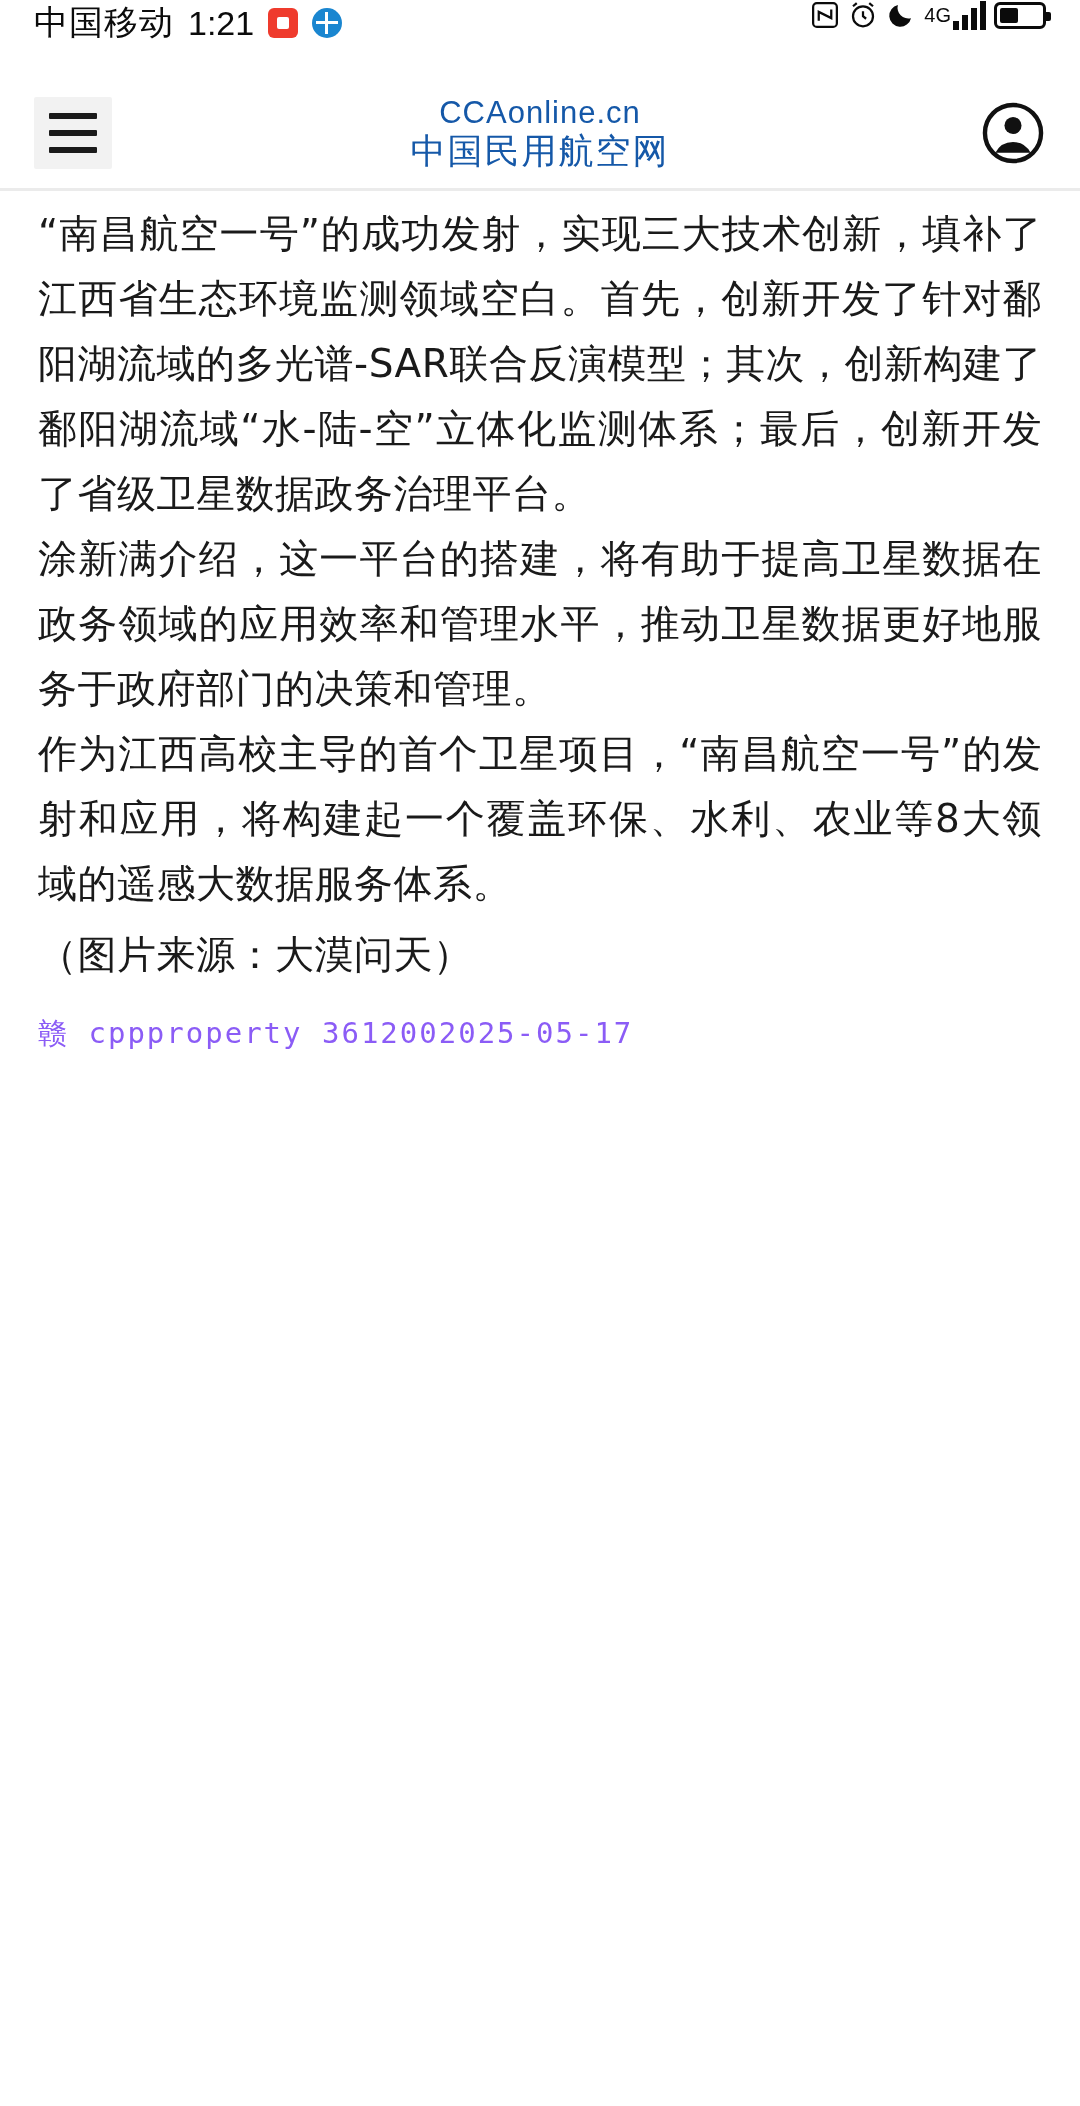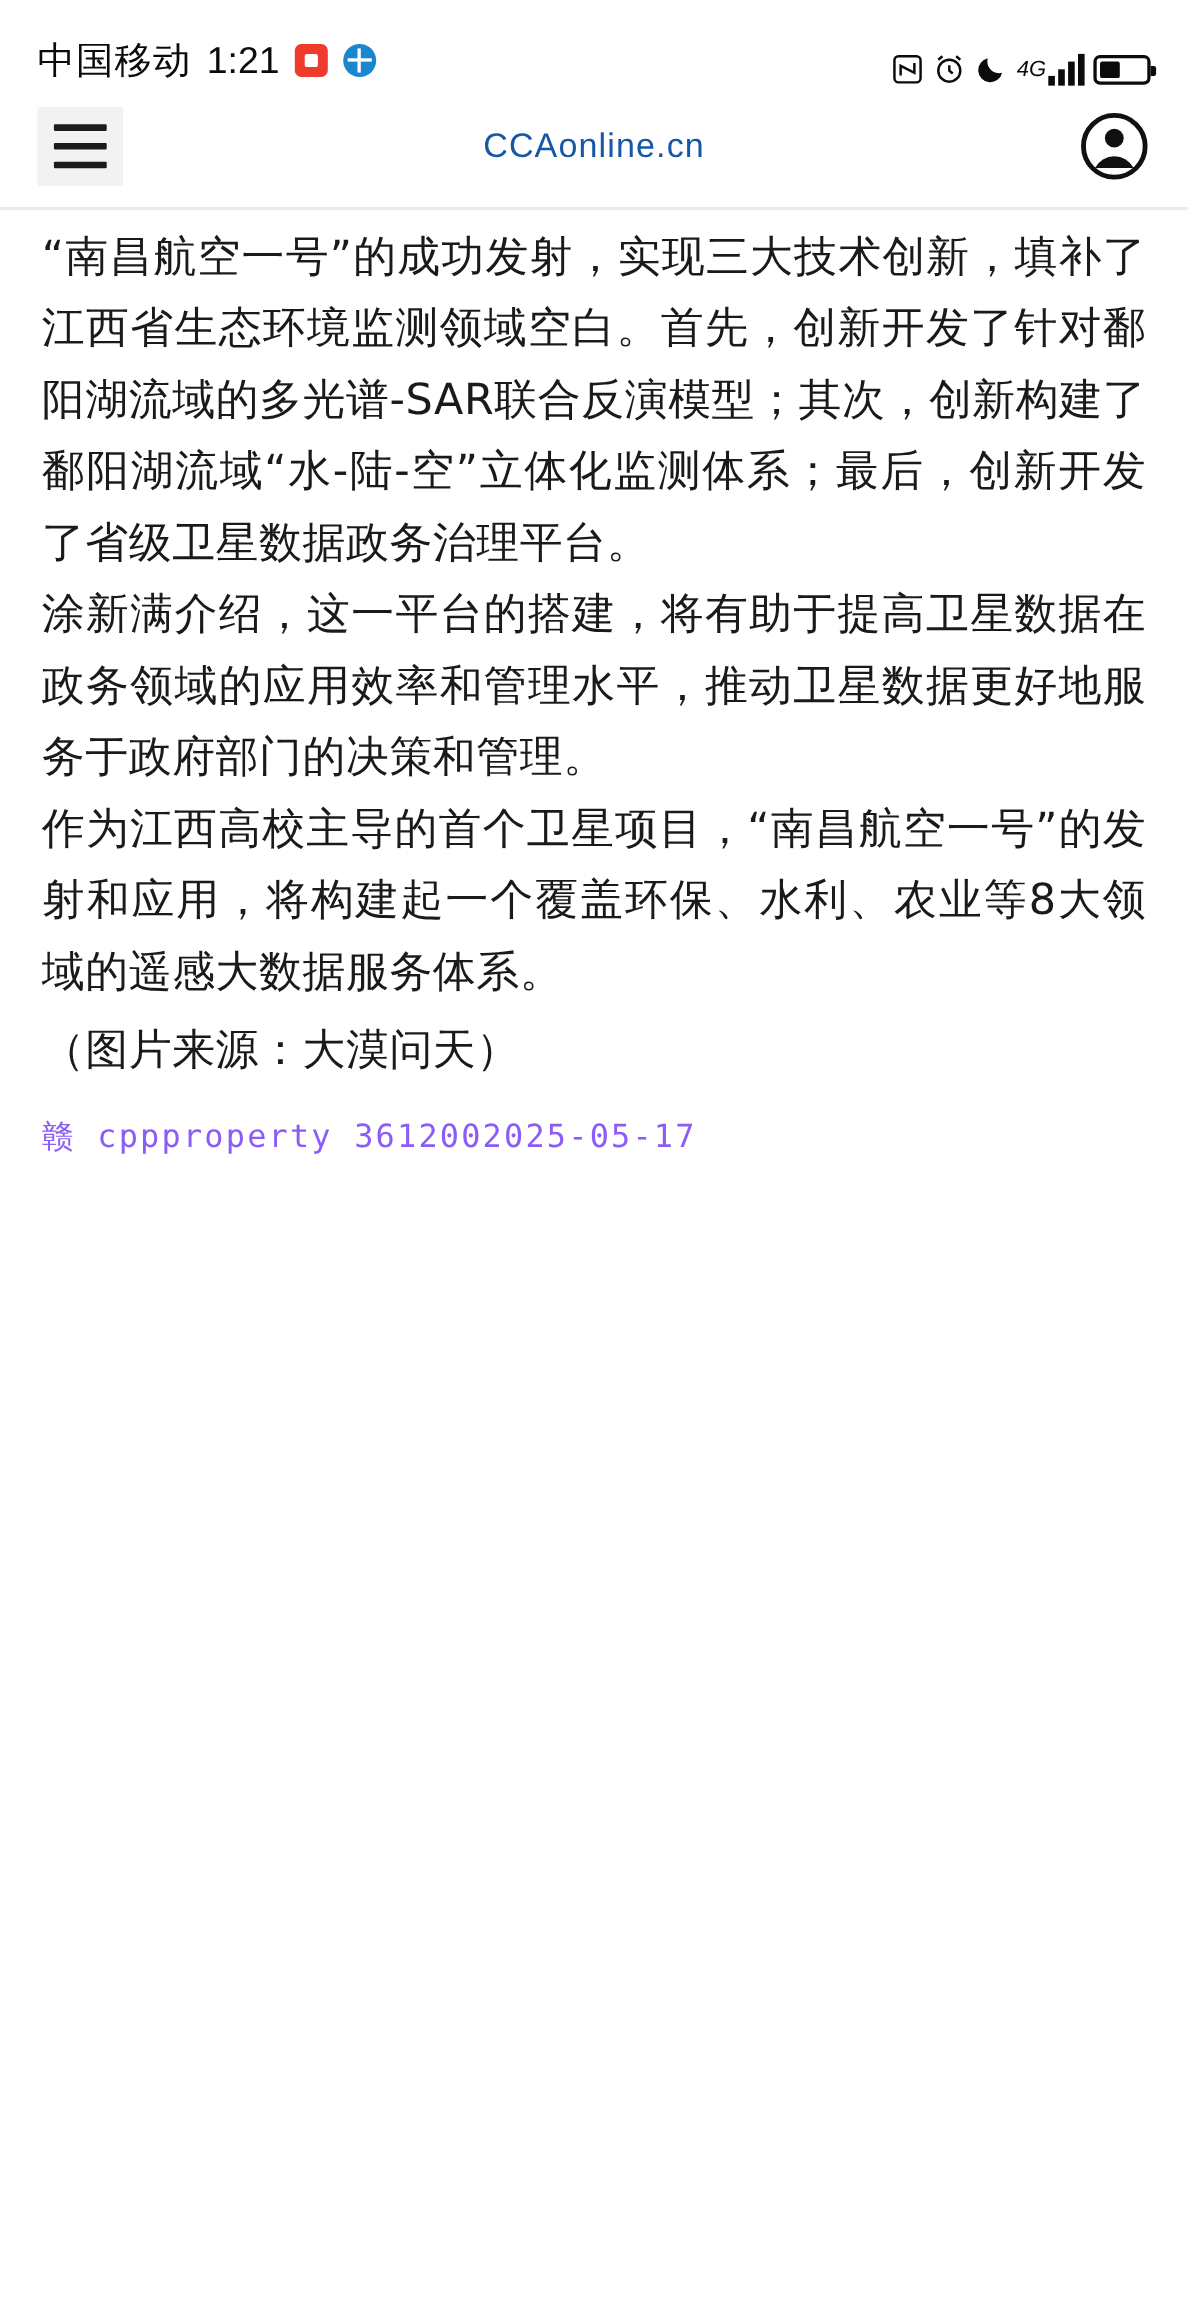--- a/index.html
+++ b/index.html
@@ -12,21 +12,21 @@
     height: 2106px;
     font-family: "Liberation Sans", sans-serif;
     overflow: hidden;
     position: relative;
   }
 
   
   .status-bar {
     height: 78px;
     display: flex;
-    align-items: flex-end;
+    align-items: flex-start;
     padding: 0 34px;
     box-sizing: border-box;
     background: #ffffff;
   }
   .status-left {
     display: flex;
     align-items: center;
     gap: 14px;
   }
   .carrier {
@@ -74,21 +74,20 @@
     position: absolute;
     left: 13px; top: 4px;
     width: 3px; height: 22px;
     background: #ffffff;
   }
   .status-right {
     margin-left: auto;
     display: flex;
     align-items: center;
     gap: 8px;
-    font-style: italic;
   }
   .icon-svg { display: block; }
   .net-label {
     font-size: 20px;
     color: #0b0b0b;
     line-height: 1;
     margin-right: -6px;
   }
   .signal-bars {
     display: flex;
@@ -258,20 +257,21 @@
 </div>
 
 <div class="site-header">
   <div class="hamburger">
     <span></span>
       <span></span>
       <span></span>
   </div>
   <div class="brand">
     <div class="brand-en">CCAonline.cn</div>
+    <div class="brand-cn">中国民用航空网</div>
   </div>
   <div class="account-icon">
     <svg class="icon-svg" width="66" height="66" viewBox="0 0 24 24" fill="none" stroke="#111" stroke-width="1.6">
       <circle cx="12" cy="12" r="10.2"></circle>
       <circle cx="12" cy="9.3" r="3.1" fill="#111" stroke="none"></circle>
       <path d="M5.6 19.2a7.2 7.2 0 0 1 12.8 0" fill="#111" stroke="none"></path>
     </svg>
   </div>
 </div>
 <div class="divider"></div>

